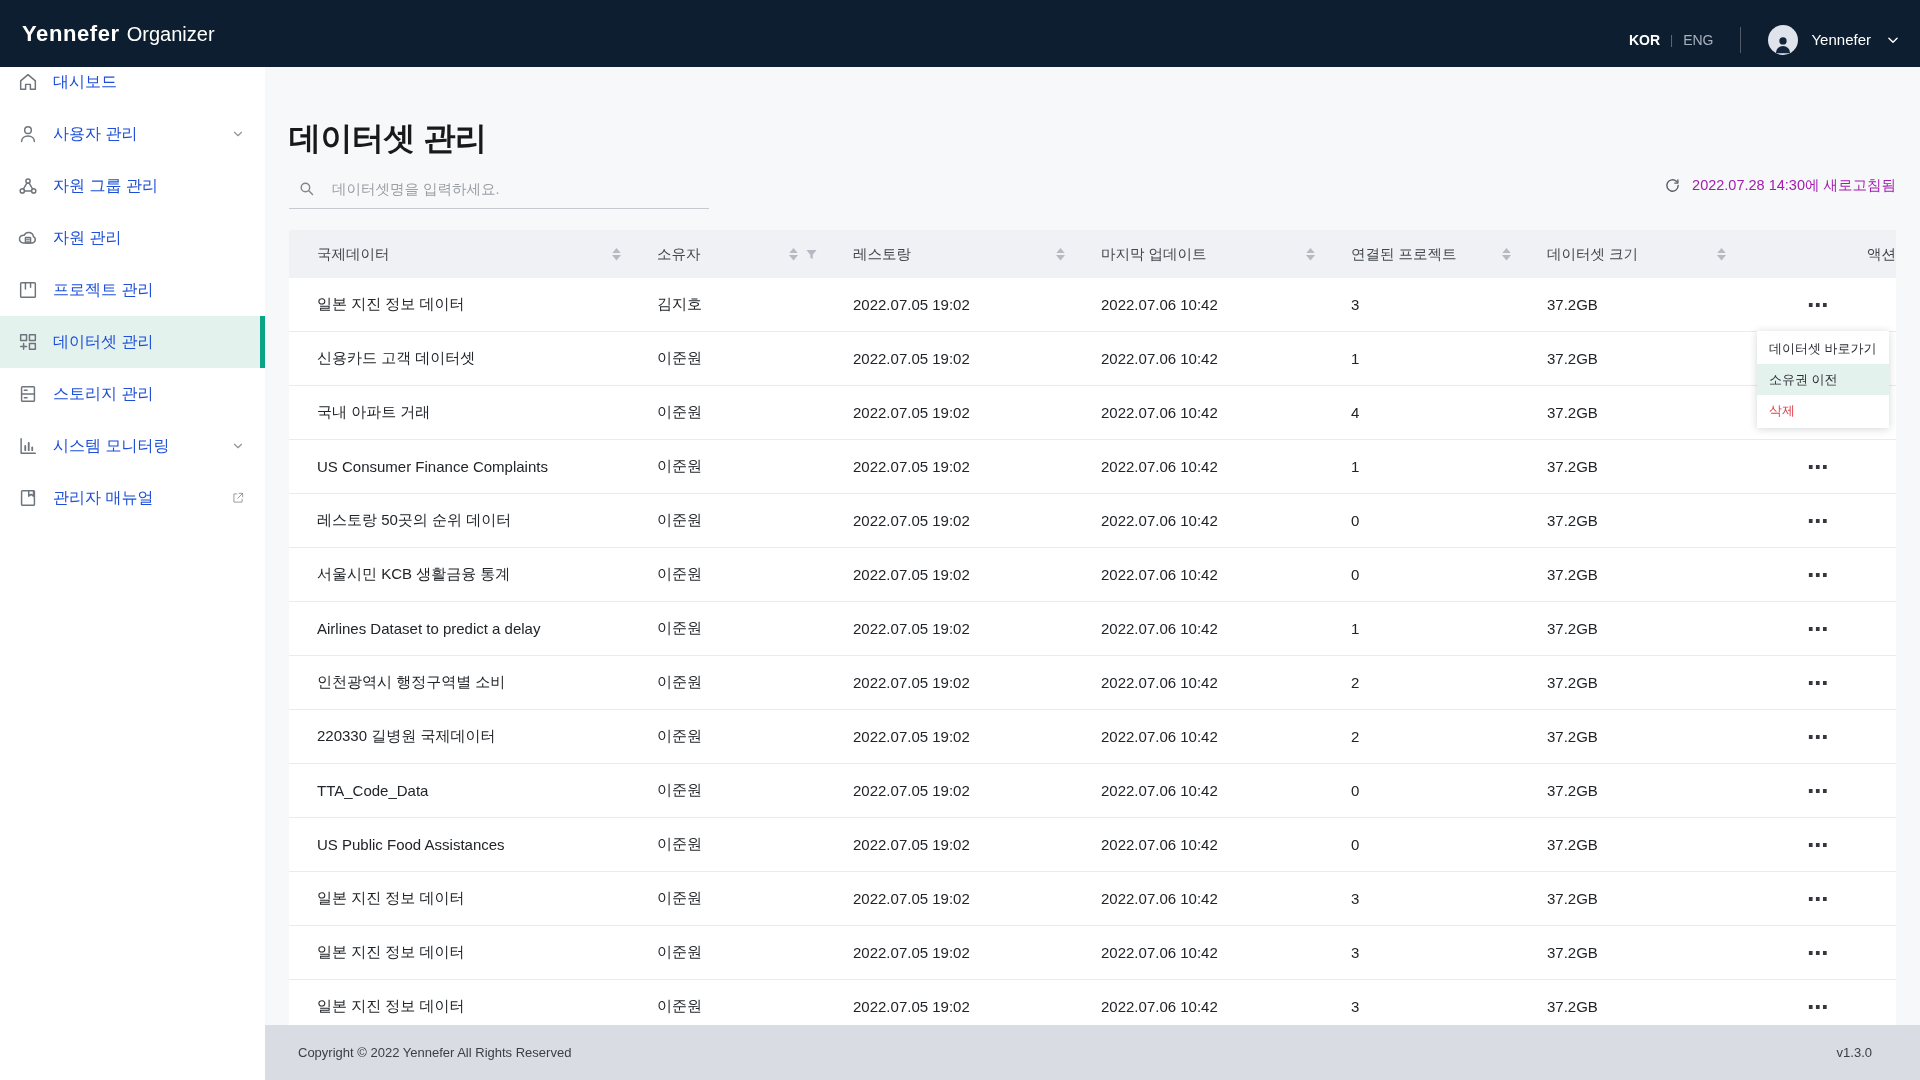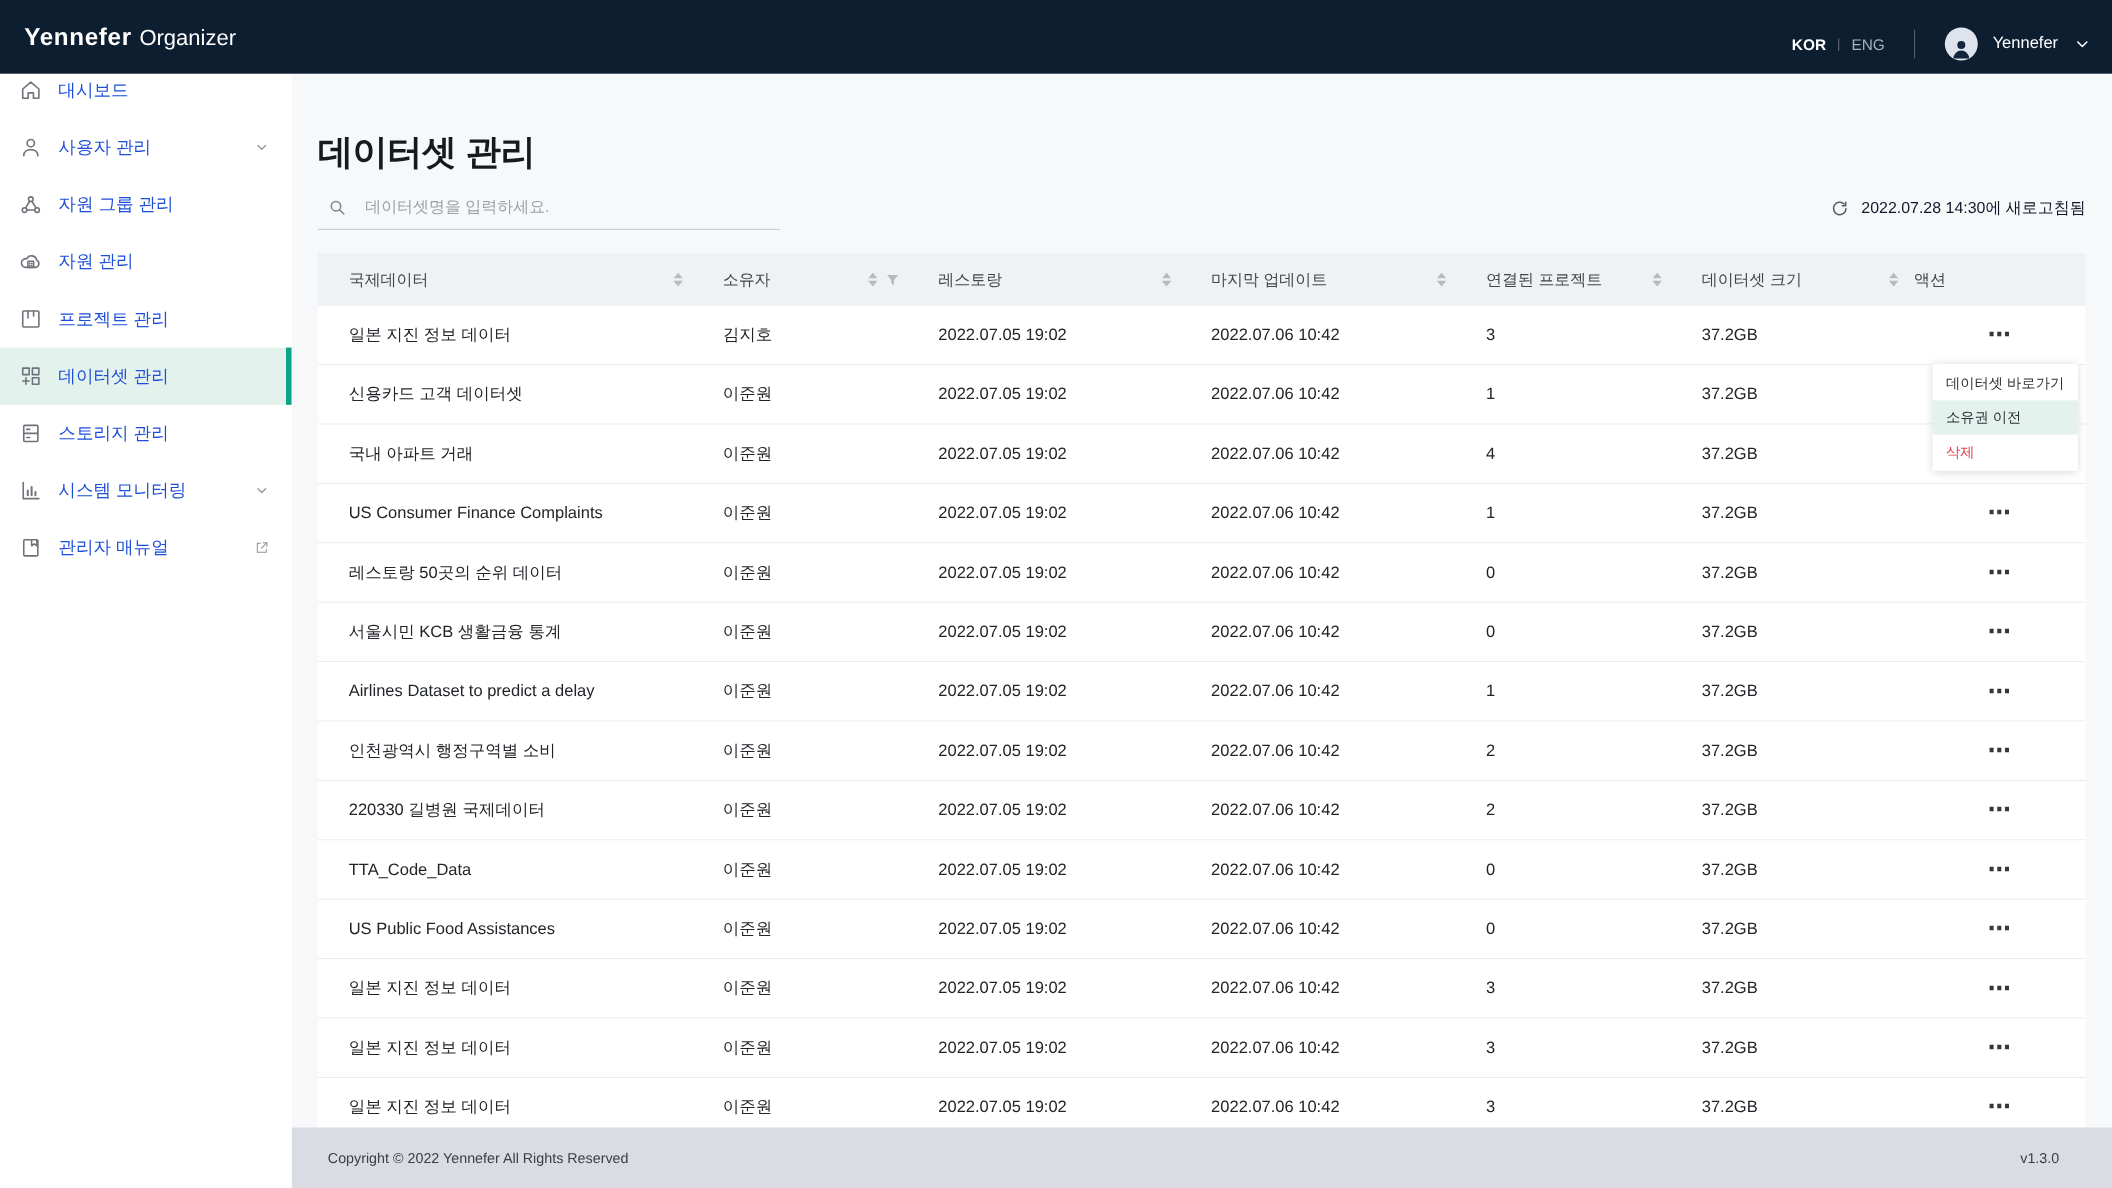--- a/index.html
+++ b/index.html
@@ -46,38 +46,38 @@
   .side-trailing { color:#8f959c; display:flex; }
   .side-trailing svg { width:14px; height:14px; }
 
   
   .main { position:absolute; left:265px; top:55px; right:0; bottom:0;
     background:#f7f8fa; overflow:hidden; }
   .content { padding:0 24px; }
   .page-title { margin:64px 0 0; font-size:32px; line-height:38px;
     font-weight:700; color:#17191c; letter-spacing:-.5px; }
 
-  .toolbar { margin-top:14px; display:flex; justify-content:space-between; align-items:flex-end; }
+  .toolbar { margin-top:14px; display:flex; justify-content:space-between; }
   .search { width:420px; height:38px; display:flex; align-items:center;
     border-bottom:1px solid #c6cbd2; padding:0 4px 2px 9px; }
   .search svg { width:17px; height:17px; color:#81878e; flex:none; }
   .search input { border:none; outline:none; background:transparent; margin-left:15px;
     font-size:14.5px; color:#333; width:100%; font-family:inherit; }
   .search input::placeholder { color:#9aa0a6; }
-  .refresh { display:flex; align-items:center; color:#0f172a; font-size:14.5px; padding-bottom:10px; }
+  .refresh { display:flex; align-items:center; color:#a21caf; font-size:14.5px; padding-bottom:10px; }
   .refresh svg { width:17px; height:17px; margin-right:11px; color:#5a6066; cursor:pointer; flex:none; }
 
   
   .table { margin-top:21px; }
   .thead, .row { display:grid; grid-template-columns:346px 196px 248px 250px 196px 215px 156px; }
   .thead { background:#eff1f4; height:48px; }
   .th { display:flex; align-items:center; font-size:14.5px; color:#41464c;
     font-weight:500; padding:0 14px 0 22px; cursor:pointer; }
   .th:first-child { padding-left:28px; }
-  .th.th-center { justify-content:flex-start; padding:0; cursor:default; }
+  .th.th-center { justify-content:flex-end; padding:0; cursor:default; }
   .sorter { margin-left:auto; display:flex; align-items:center; gap:8px; }
   .carets { display:flex; flex-direction:column; gap:2px; cursor:pointer; }
   .caret { width:9px; height:5.5px; display:block; }
   .filter-svg { width:11px; height:11px; cursor:pointer; }
   .row { height:54px; background:#fff; border-bottom:1px solid #e9ebee;
     align-items:center; font-size:15px; color:#212428; }
   .cell { padding:0 14px 0 22px; white-space:nowrap; overflow:hidden; text-overflow:ellipsis; }
   .cell-name { padding-left:28px; }
   .cell-action { display:flex; justify-content:center; padding:0; overflow:visible; }
   .dots-btn { cursor:pointer; font-size:21px; letter-spacing:1px; color:#34383d;

